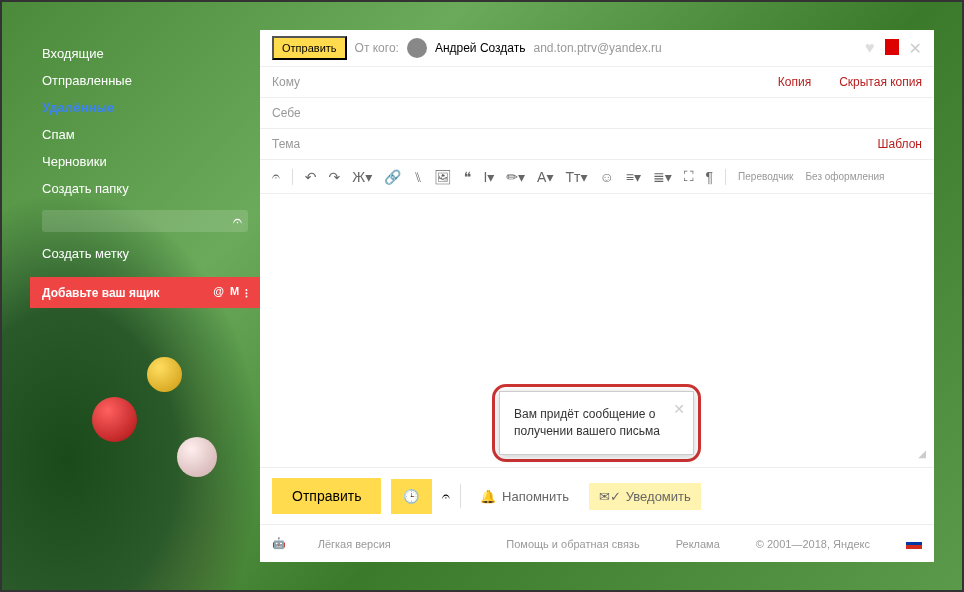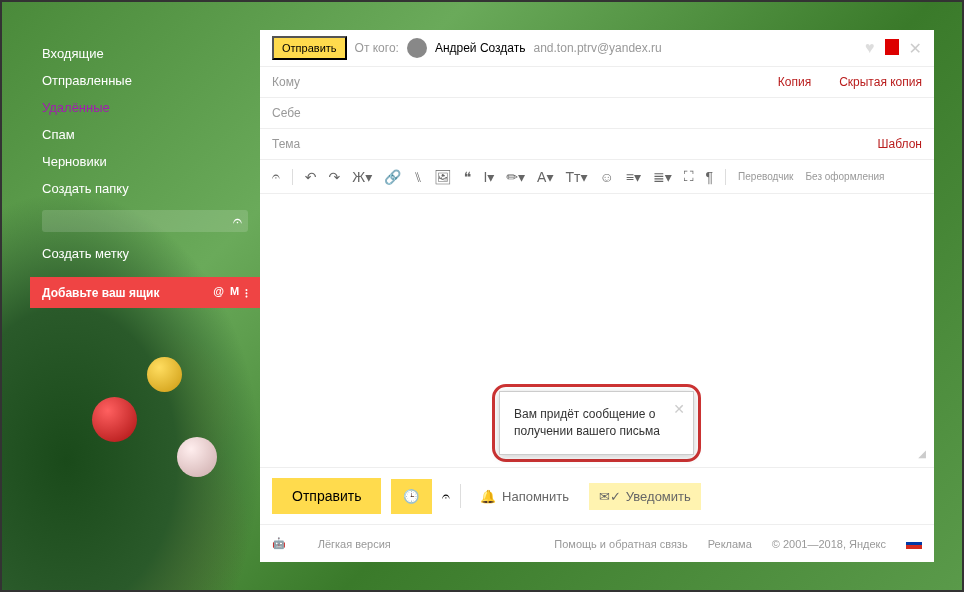--- a/index.html
+++ b/index.html
@@ -7,21 +7,21 @@
 .bg { position: absolute; inset: 0; background: linear-gradient(135deg, #4a8a3a 0%, #6aaa5a 30%, #3a7a2a 60%, #5a9a4a 100%); }
 .bg::before { content: ''; position: absolute; inset: 0; background: radial-gradient(circle at 10% 90%, rgba(200,50,50,0.3) 0%, transparent 15%), radial-gradient(circle at 15% 70%, rgba(255,200,50,0.2) 0%, transparent 10%); }
 .tree { position: absolute; left: -20px; bottom: -50px; width: 280px; height: 450px; background: radial-gradient(ellipse at 30% 60%, #1a4a1a 0%, #2a5a2a 40%, transparent 70%); }
 .ornament { position: absolute; border-radius: 50%; }
 .o1 { width: 45px; height: 45px; background: radial-gradient(circle at 35% 30%, #ff6060, #aa1010); left: 90px; top: 395px; }
 .o2 { width: 35px; height: 35px; background: radial-gradient(circle at 35% 30%, #ffdd60, #cc9910); left: 145px; top: 355px; }
 .o3 { width: 40px; height: 40px; background: radial-gradient(circle at 35% 30%, #ffeeee, #ccaaaa); left: 175px; top: 435px; }
 .container { position: absolute; inset: 28px 28px 28px 28px; display: flex; }
 .sidebar { width: 230px; padding: 10px 0; color: #fff; }
 .folder { padding: 6px 12px; font-size: 13px; cursor: pointer; }
-.folder.active { font-weight: normal; color: #a21caf; }
+.folder.active { font-weight: bold; color: #3b82f6; }
 .label-bar { margin: 8px 12px; height: 22px; background: rgba(255,255,255,0.15); border-radius: 3px; display: flex; align-items: center; justify-content: flex-end; padding: 0 6px; }
 .add-box { margin: 10px 0; padding: 8px 12px; background: #ef4444; color: #fff; font-size: 12px; font-weight: bold; display: flex; align-items: center; justify-content: space-between; }
 .add-box-icons { display: flex; gap: 6px; font-size: 11px; }
 .main { flex: 1; background: #fff; display: flex; flex-direction: column; position: relative; }
 .topbar { padding: 6px 12px; display: flex; align-items: center; gap: 8px; font-size: 12px; border-bottom: 1px solid #eee; }
 .send-top { background: #ffdb4d; padding: 4px 8px; font-size: 11px; }
 .from-label { color: #999; }
 .avatar { width: 20px; height: 20px; border-radius: 50%; background: #888; }
 .top-icons { margin-left: auto; display: flex; gap: 10px; color: #ccc; font-size: 16px; }
 .field-row { padding: 8px 12px; border-bottom: 1px solid #eee; display: flex; font-size: 12px; color: #999; }
@@ -34,21 +34,21 @@
 .tb-text { font-size: 10px; color: #999; cursor: pointer; }
 .editor { flex: 1; padding: 12px; position: relative; }
 .resize-handle { position: absolute; right: 8px; bottom: 8px; color: #ccc; font-size: 10px; }
 .bottom-bar { padding: 10px 12px; display: flex; align-items: center; gap: 10px; border-top: 1px solid #eee; }
 .send-btn { background: #ffdb4d; border: none; padding: 10px 20px; font-size: 14px; cursor: pointer; }
 .clock-btn { background: #ffdb4d; border: none; padding: 10px 12px; cursor: pointer; }
 .bb-sep { width: 1px; height: 24px; background: #ddd; }
 .bb-link { display: flex; align-items: center; gap: 5px; font-size: 13px; color: #666; cursor: pointer; padding: 6px 10px; }
 .bb-link.hl { background: #fff3b0; }
 .footer { padding: 12px; border-top: 1px solid #eee; display: flex; align-items: center; gap: 16px; font-size: 11px; color: #999; }
-.footer-right { margin-left: auto; display: flex; gap: 20px; }
+.footer-right { margin-left: auto; display: flex; gap: 36px; }
 .flag { width: 16px; height: 11px; background: linear-gradient(#fff 33%, #0039a6 33% 66%, #d52b1e 66%); }
 .tooltip-wrap { position: absolute; left: 490px; top: 382px; border: 3px solid #cc3333; border-radius: 14px; padding: 4px; }
 .tooltip { background: #fff; border: 1px solid #ccc; box-shadow: 0 2px 8px rgba(0,0,0,0.2); padding: 14px 32px 14px 14px; width: 195px; font-size: 12px; color: #333; line-height: 1.4; position: relative; }
 .tooltip-close { position: absolute; right: 8px; top: 8px; color: #ccc; cursor: pointer; font-size: 14px; }
 .heart { color: #ddd; }
 .redflag { width: 14px; height: 16px; background: #d00; }
 </style>
 </head>
 <body>
 

